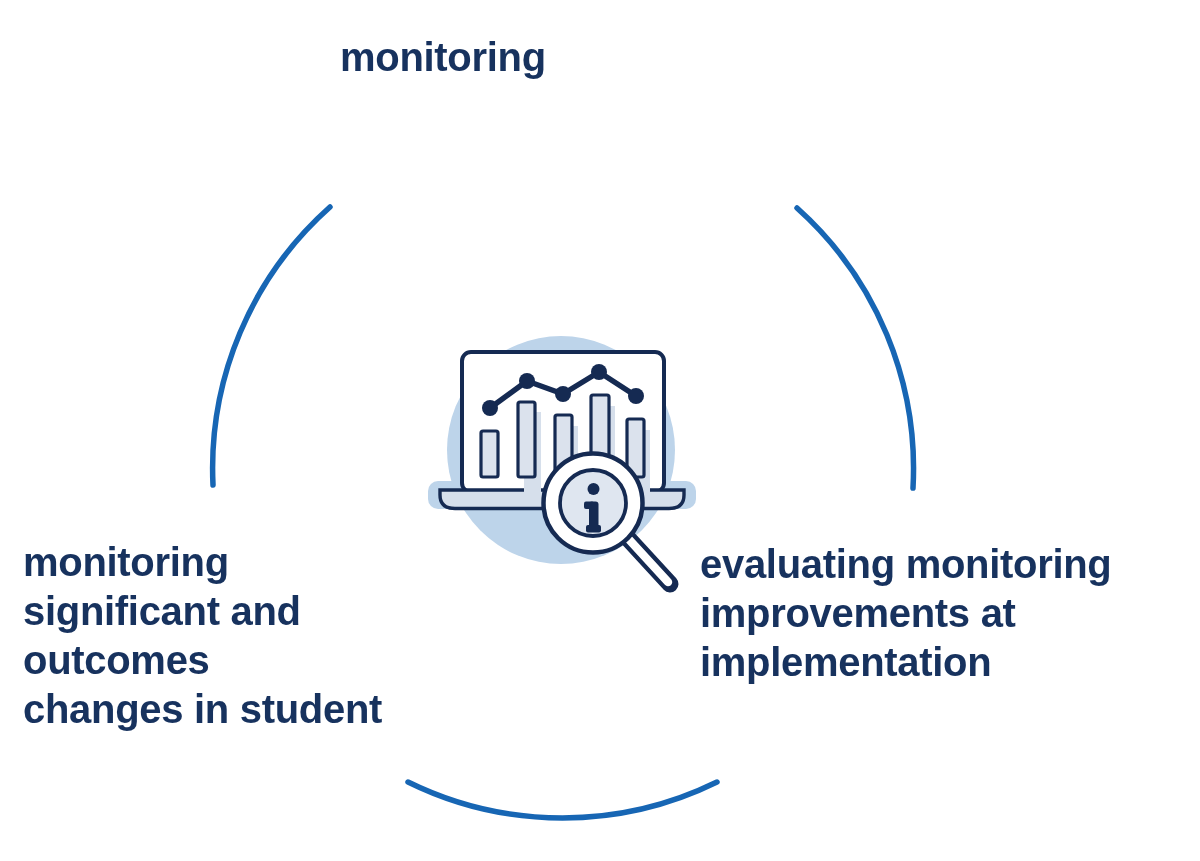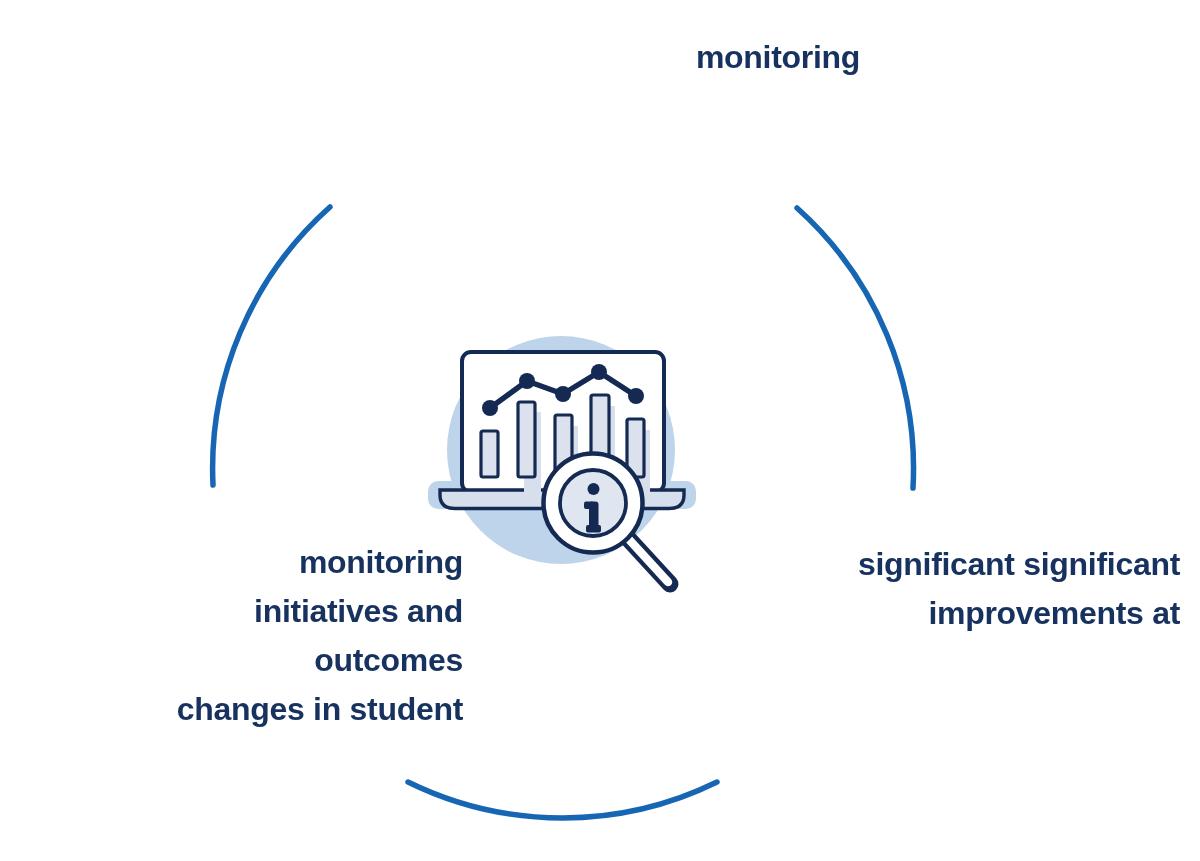--- a/index.html
+++ b/index.html
@@ -22,22 +22,22 @@
   .arc{fill:none;stroke:var(--arc-blue);stroke-width:5.5;stroke-linecap:round;}
   .navy-stroke{stroke:var(--icon-navy);}
   .navy-fill{fill:var(--icon-navy);}
   .white-fill{fill:#ffffff;}
   .bg-circle{fill:var(--circle-light-blue);}
   .panel{fill:var(--panel-fill);}
   .bar{fill:var(--bar-fill);}
   .lens{fill:var(--lens-fill);}
   .trend{fill:none;stroke:var(--icon-navy);stroke-width:5.5;stroke-linejoin:round;stroke-linecap:round;}
   .label{
-    position:absolute;text-align:right;color:var(--text-navy);
-    font-weight:700;font-size:32px;line-height:49px;letter-spacing:-0.3px;
+    position:absolute;text-align:left;color:var(--text-navy);
+    font-weight:700;font-size:40px;line-height:49px;letter-spacing:-0.3px;
   }
   .label div{white-space:nowrap;}
   .label-top{left:340px;top:33px;width:520px;}
   .label-left{left:23px;top:538px;width:440px;}
   .label-right{left:700px;top:540px;width:480px;}
 </style>
 </head>
 <body>
 
 <div class="canvas">
@@ -89,23 +89,24 @@
       </g>
     </g>
   </svg>
 
   <div class="label label-top">
     <div>monitoring</div>
   </div>
 
   <div class="label label-left">
     <div>monitoring</div>
-    <div>initiatives and</div>
+    <div>significant and</div>
     <div>outcomes</div>
     <div>changes in student</div>
   </div>
 
   <div class="label label-right">
-    <div>significant significant</div>
+    <div>evaluating monitoring</div>
     <div>improvements at</div>
+    <div>implementation</div>
   </div>
 
 </div>
 
 </body></html>

